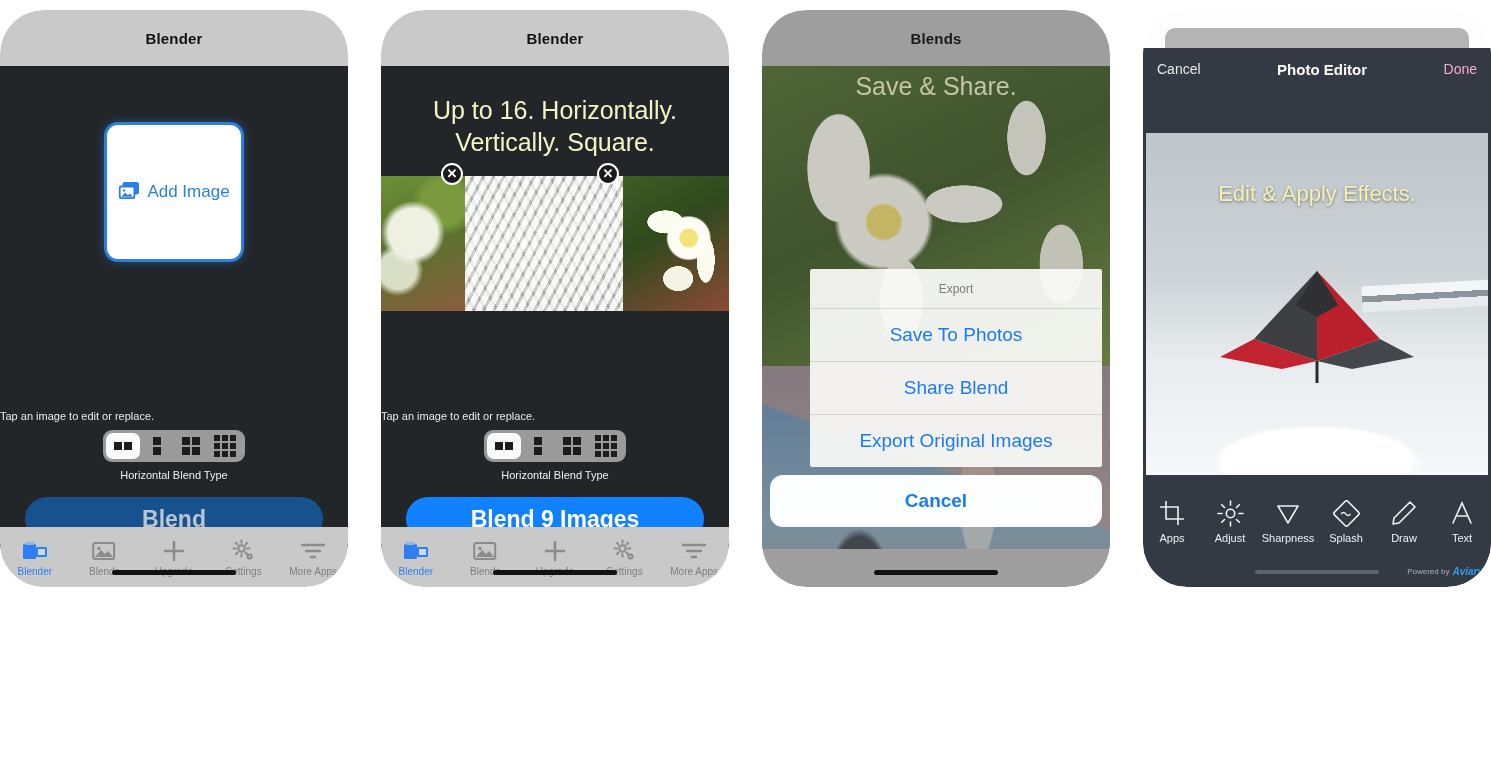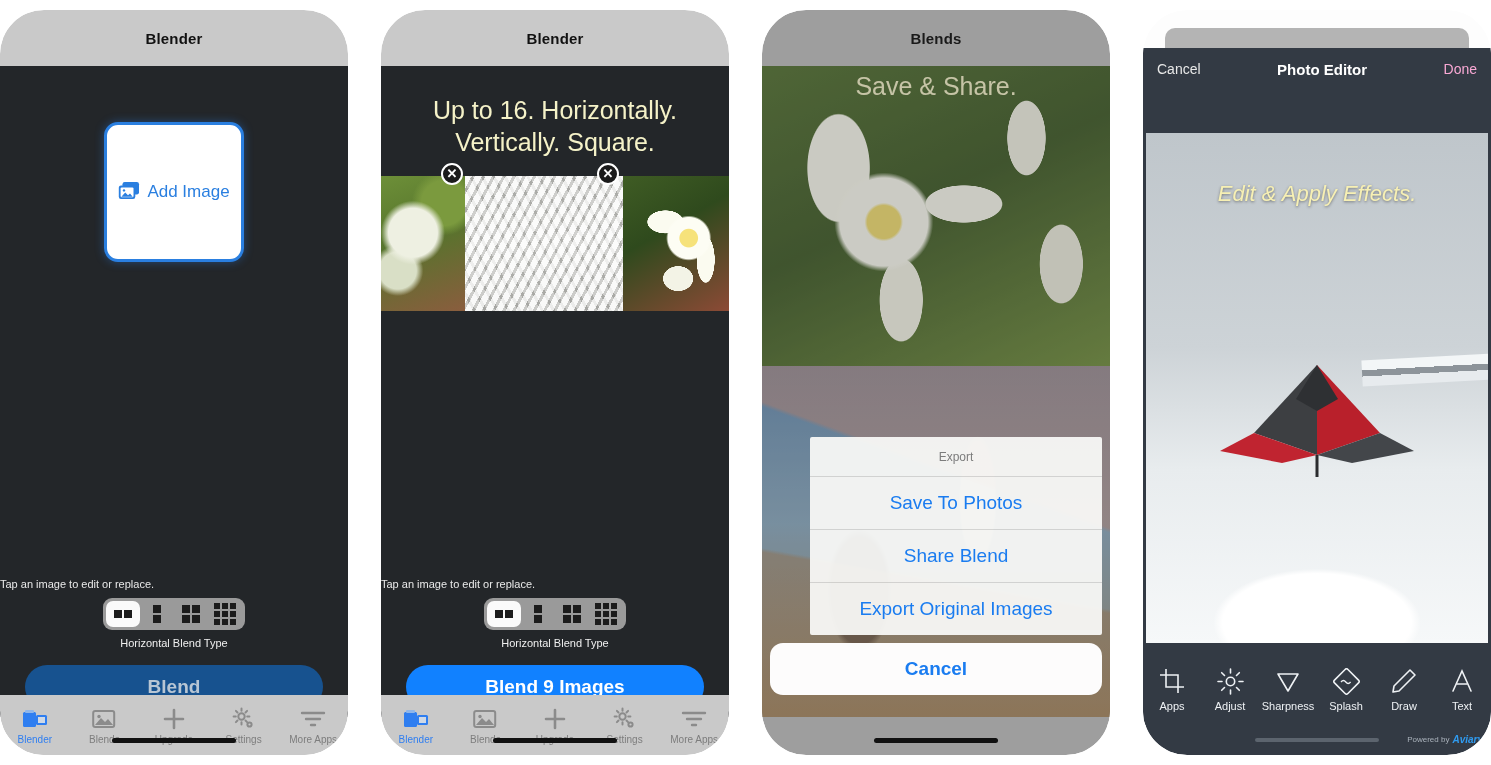--- a/index.html
+++ b/index.html
@@ -15,21 +15,21 @@
     display: flex;
     justify-content: space-between;
     align-items: flex-start;
     padding: 10px 0 0 0;
   }
 
   
   .phone {
     position: relative;
     width: 348px;
-    height: 745px;
+    height: 577px;
     border-radius: 44px;
     overflow: hidden;
     flex: 0 0 348px;
   }
   .phone-body {
     position: absolute;
     inset: 0;
     border-radius: 44px;
     background: #c9c9c9;
     overflow: hidden;
@@ -187,21 +187,21 @@
     font-size: 11px;
     margin-top: 7px;
   }
 
   
   .cta {
     display: block;
     margin: 16px auto 0 auto;
     width: 298px; height: 44px;
     border: none; border-radius: 22px;
-    font-size: 19px; font-weight: bold;
+    font-size: 23px; font-weight: bold;
     cursor: pointer;
     font-family: "Liberation Sans", sans-serif;
   }
   .cta.disabled { background: #17528f; color: #b8c6d4; }
   .cta.active   { background: #1181ff; color: #ffffff; }
 
   
   .tabbar {
     position: absolute;
     left: 0; right: 0; bottom: 0;
@@ -268,21 +268,20 @@
     background: #333a44;
   }
   .editor-nav .t { font-size: 15px; font-weight: bold; color: #ffffff; }
   .editor-nav .l { font-size: 14px; color: #e8e8e8; cursor: pointer; }
   .editor-nav .r { font-size: 14px; color: #f9a8d4; cursor: pointer; }
   .editor-canvas {
     position: absolute;
     top: 85px; left: 3px; right: 3px; bottom: 112px;
     background: #0f1216;
     overflow: hidden;
-    font-style: italic;
   }
   .editor-photo { position:absolute; inset:0; }
   .editor-caption {
     position: absolute;
     top: 48px; left: 0; right: 0;
     text-align: center;
     color: #f7f0b4;
     font-size: 22px;
     text-shadow: 0 1px 3px rgba(0,0,0,.45);
   }

